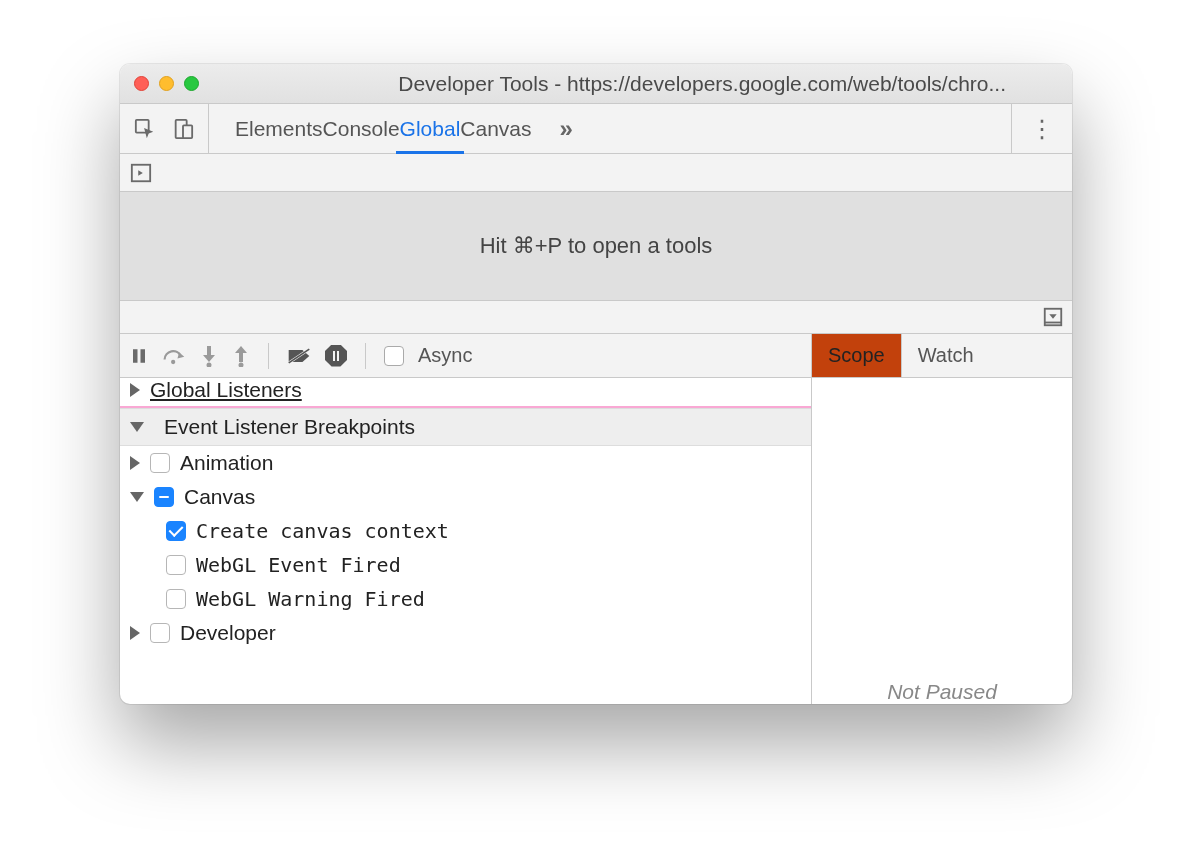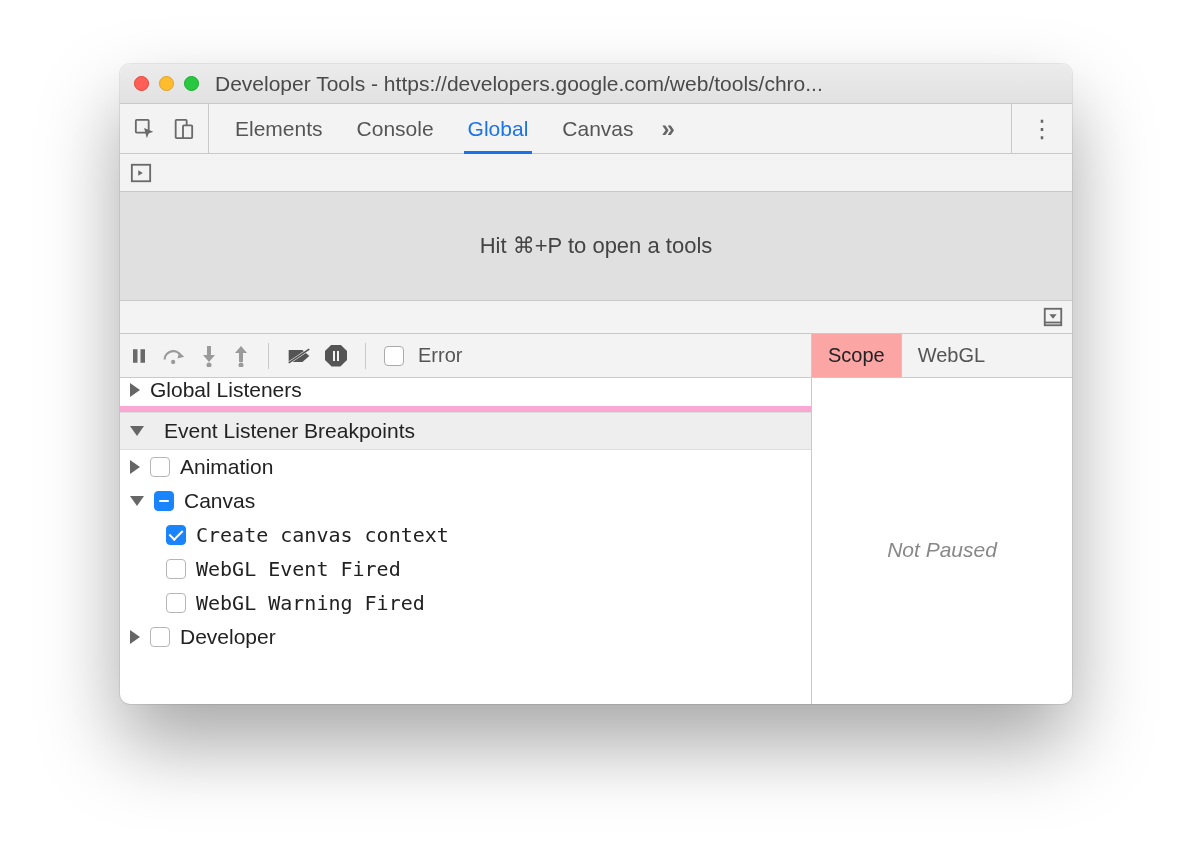--- a/index.html
+++ b/index.html
@@ -30,32 +30,32 @@
     display: flex;
     align-items: center;
     padding: 0 10px;
     position: relative;
   }
   .traffic { display: flex; gap: 10px; margin-right: 16px; margin-left: 4px; }
   .dot { width: 15px; height: 15px; border-radius: 50%; }
   .dot.red { background:#ff5f57; border:1px solid #e14338;}
   .dot.yellow { background:#ffbd2e; border:1px solid #e1a11f;}
   .dot.green { background:#28c840; border:1px solid #1da82e;}
-  .title-text { flex:1; text-align:left; font-size:21px; color:#4a4a4a; white-space:nowrap; overflow:hidden; text-overflow:ellipsis; padding-right: 56px;}
+  .title-text { flex:1; text-align:right; font-size:21px; color:#4a4a4a; white-space:nowrap; overflow:hidden; text-overflow:ellipsis; padding-right: 56px;}
   .tabbar {
     height: 50px;
     display:flex;
     align-items:center;
     border-bottom: 1px solid #c9c9c9;
     background: #f3f3f3;
     font-size: 21px;
     color:#555;
   }
   .tabbar .left-icons { display:flex; align-items:center; padding:0 14px; gap:16px; border-right:1px solid #c9c9c9; height:100%;}
-  .tabbar .tabs { display:flex; align-items:center; height:100%; gap: 34px; padding-left: 26px; text-align: right; }
+  .tabbar .tabs { display:flex; align-items:center; height:100%; padding-left: 26px; text-align: right; }
   .tab { cursor:pointer; height:100%; display:flex; align-items:center; position:relative; }
   .tab.active { color:#1a73e8; }
   .tab.active::after { content:""; position:absolute; bottom:-1px; left:-4px; right:-4px; height:3px; background:#1a73e8;}
   .tabbar .more { margin-left: 28px; font-size:24px; color:#666; cursor:pointer; font-weight:bold;}
   .tabbar .spacer { flex:1; }
   .tabbar .menu { border-left:1px solid #c9c9c9; height:100%; display:flex; align-items:center; padding:0 18px; font-size:24px; color:#666; cursor:pointer;}
   .subbar {
     height: 38px; background:#f3f3f3; border-bottom:1px solid #c9c9c9; display:flex; align-items:center; padding-left:10px;
   }
   .hint-area { background:#e0e0e0; height:108px; display:flex; align-items:center; justify-content:center; font-size:22px; color:#444; }
@@ -75,22 +75,22 @@
   .tri { width:0; height:0; display:inline-block; }
   .tri.right { border-top:7px solid transparent; border-bottom:7px solid transparent; border-left:10px solid #666;}
   .tri.down { border-left:7px solid transparent; border-right:7px solid transparent; border-top:10px solid #666;}
   .cb-box { width:20px; height:20px; border:1.5px solid #b6b6b6; border-radius:4px; background:#fff; display:inline-flex; align-items:center; justify-content:center; flex-shrink:0;}
   .cb-box.blue { background:#1a84ff; border-color:#1a84ff;}
   .cb-box.blue.minus::after { content:""; width:10px; height:2.5px; background:#fff; border-radius:1px;}
   .cb-box.blue.check::after { content:""; width:6px; height:11px; border:solid #fff; border-width:0 2.5px 2.5px 0; transform: rotate(45deg); margin-top:-3px;}
   .mono { font-family: Menlo, Consolas, monospace; font-size:20px; }
   .right-tabs { height:44px; background:#f3f3f3; border-bottom:1px solid #c9c9c9; display:flex; align-items:stretch; font-size:20px; color:#555;}
   .right-tab { padding:0 16px; display:flex; align-items:center; border-right:1px solid #c9c9c9; }
-  .right-tab.active { background:#fca5a5; color:#222;}
-  .right-body { flex:1; display:flex; align-items:center; justify-content:center; padding-top:18px; color:#888; font-style:italic; font-size:21px;}
+  .right-tab.active { background:#c2410c; color:#222;}
+  .right-body { flex:1; display:flex; align-items:flex-end; justify-content:center; padding-top:18px; color:#888; font-style:italic; font-size:21px;}
   svg { display:block; }
   .ico { color:#6a6a6a; }
   .ico-octagon { width:22px; height:22px; background:#555; clip-path: polygon(30% 0,70% 0,100% 30%,100% 70%,70% 100%,30% 100%,0 70%,0 30%); display:flex; align-items:center; justify-content:center;}
   .ico-octagon .bars { width:6px; height:10px; border-left:2px solid #f3f3f3; border-right:2px solid #f3f3f3;}
 </style>
 </head>
 <body>
 
 <div class="window-wrap">
 
@@ -190,25 +190,25 @@
               <line x1="2" y1="18" x2="26" y2="2" stroke="#555" stroke-width="2"></line>
             </svg>
         </span>
         <span>
           <span class="ico-octagon">
               <span class="bars"></span>
             </span>
         </span>
         <div class="divider"></div>
         <span class="cb"></span>
-        <span>Error</span>
+        <span>Async</span>
       </div>
 
       <div class="tree">
-        <div class="row clipped-top indent1" style="border-bottom:6px solid #f9a8d4; background:#fff;">
+        <div class="row clipped-top indent1" style="border-bottom:2px solid #f9a8d4; background:#fff;text-decoration:underline;">
           <span class="tri right"></span>
           <span>Global Listeners</span>
         </div>
 
         <div class="section-header">
           <span class="tri down"></span>
           <span>Event Listener Breakpoints</span>
         </div>
 
         <div class="row indent1">
@@ -240,21 +240,21 @@
           <span class="tri right"></span>
           <span class="cb-box"></span>
           <span>Developer</span>
         </div>
       </div>
     </div>
 
     <div class="right-pane">
       <div class="right-tabs">
         <div class="right-tab active">Scope</div>
-        <div class="right-tab" style="border-right:none;">WebGL</div>
+        <div class="right-tab" style="border-right:none;">Watch</div>
       </div>
       <div class="right-body">
         <span>Not Paused</span>
       </div>
     </div>
   </div>
 
 </div>
 
 </body></html>

